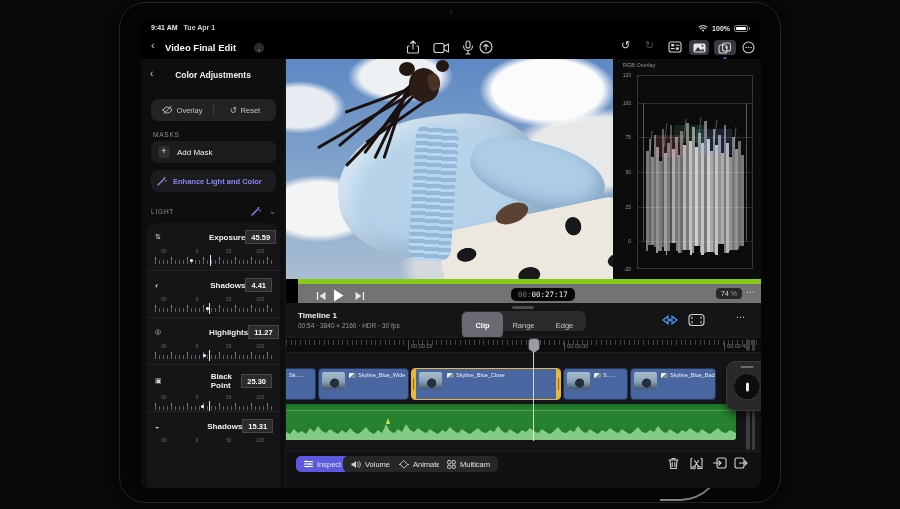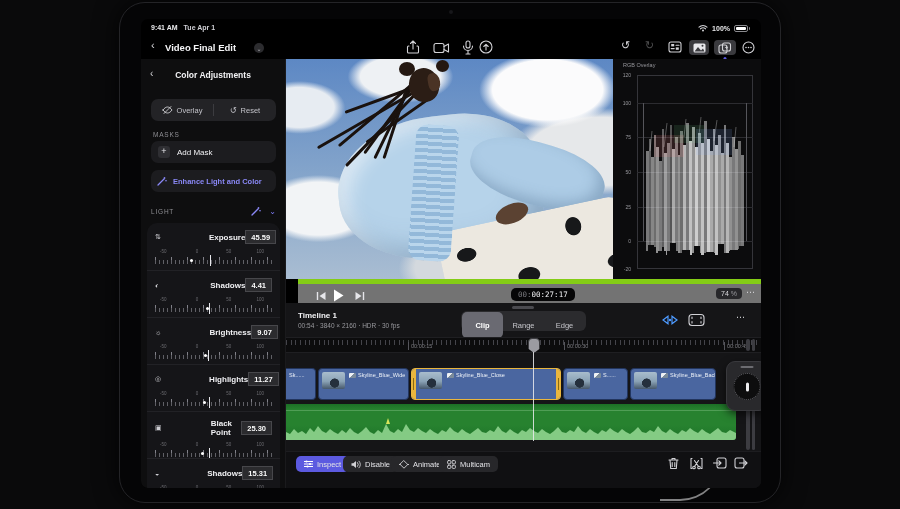--- a/index.html
+++ b/index.html
@@ -282,36 +282,20 @@
            <span class="s-scale" style="left:7%">-50</span>
                 <span class="s-scale" style="left:36%">0</span>
                 <span class="s-scale" style="left:63%">50</span>
                 <span class="s-scale" style="left:90%">100</span>
            <span class="s-ticks"></span>
                 <span class="s-dot" style="left:44%"></span>
                 <span class="s-line" style="left:46%"></span>
          </div>
        </div>
 
-       <div class="srow">
-         <div class="srow-head">
-                <span class="s-icon">☼</span>
-                <span class="s-name">Brightness</span>
-                <span class="s-val">9.07</span>
-              </div>
-         <div class="s-ruler">
-           <span class="s-scale" style="left:7%">-50</span>
-                <span class="s-scale" style="left:36%">0</span>
-                <span class="s-scale" style="left:63%">50</span>
-                <span class="s-scale" style="left:90%">100</span>
-           <span class="s-ticks"></span>
-                <span class="s-dot" style="left:42%"></span>
-                <span class="s-line" style="left:45%"></span>
-         </div>
-       </div>
 
        <div class="srow">
          <div class="srow-head">
                 <span class="s-icon">◎</span>
                 <span class="s-name">Highlights</span>
                 <span class="s-val">11.27</span>
               </div>
          <div class="s-ruler">
            <span class="s-scale" style="left:7%">-50</span>
                 <span class="s-scale" style="left:36%">0</span>
@@ -588,21 +572,21 @@
               <circle cx="6" cy="4" r="1.1" fill="#fff"></circle>
               <circle cx="3.5" cy="6.5" r="1.1" fill="#fff"></circle>
             </svg>
        <span>Inspect</span>
      </div>
      <div class="bbtn" style="left:57px;">
        <svg width="10" height="9" viewBox="0 0 10 9">
               <path d="M0.5 3.2h1.8L5 1v7L2.3 5.8H0.5z" fill="#d2d2d6"></path>
               <path d="M6.5 2.5a3 3 0 0 1 0 4M8 1.2a5 5 0 0 1 0 6.6" class="stroke" style="stroke-width:.9"></path>
             </svg>
-       <span>Disable</span>
+       <span>Volume</span>
      </div>
      <div class="bbtn" style="left:105px;">
        <svg width="10" height="9" viewBox="0 0 10 9">
               <path d="M5 0.8 8.8 4.5 5 8.2 1.2 4.5z" class="stroke" style="stroke-width:.9"></path>
               <path d="M0 4.5h1.2M8.8 4.5H10" class="stroke" style="stroke-width:.9"></path>
             </svg>
        <span>Animate</span>
      </div>
      <div class="bbtn" style="left:153px;">
        <svg width="9" height="9" viewBox="0 0 9 9">

